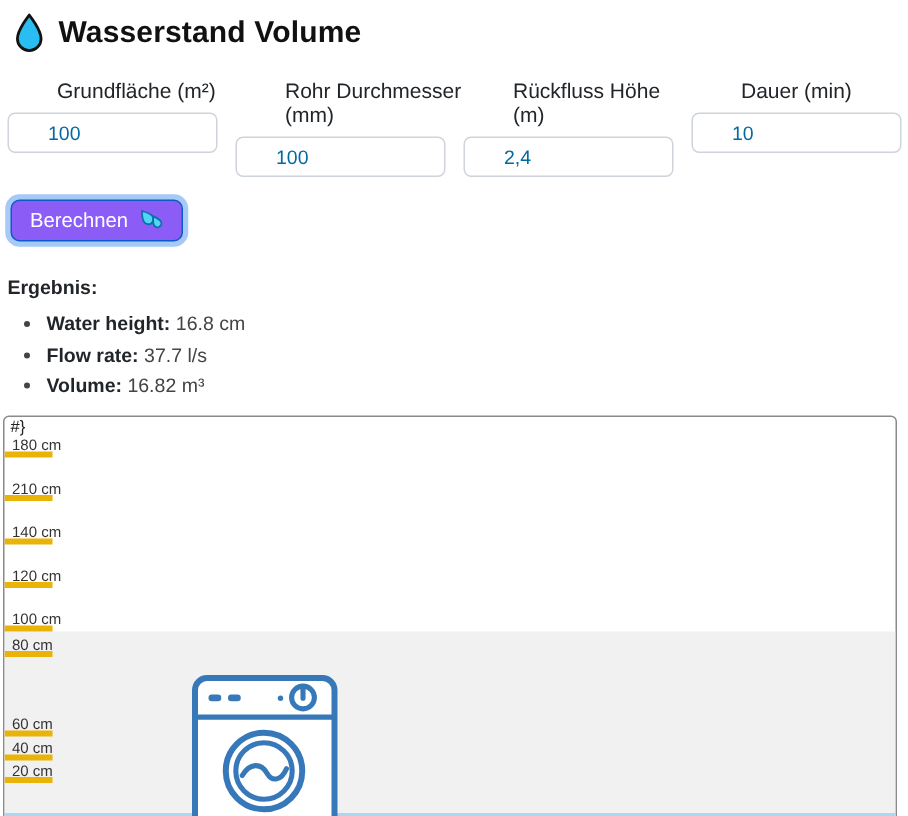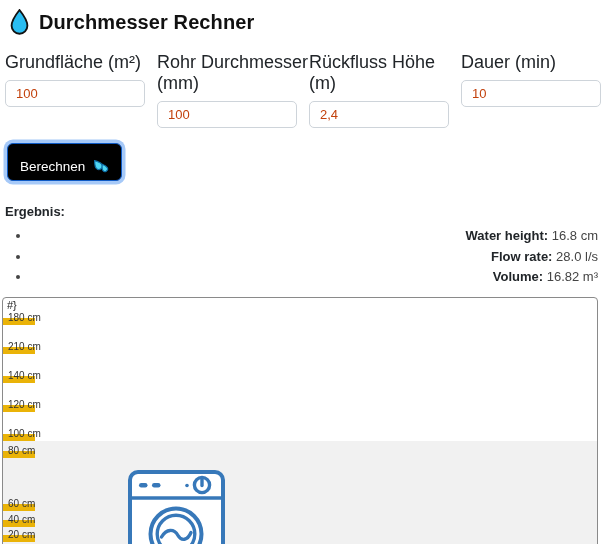--- a/index.html
+++ b/index.html
@@ -6,60 +6,60 @@
   html,body { width:605px; height:544px; background:#fff; overflow:hidden; }
   body { font-family:"Liberation Sans","DejaVu Sans",sans-serif; color:#212529; }
   .page { padding:4px 7px 0 5px; }
 
   
   .app-header { display:flex; align-items:center; gap:9px; margin:3px 0 0 4px; height:30px; }
   .app-header h1 { font-size:20px; font-weight:700; color:#111; letter-spacing:0.1px; }
 
   
   .form-row { display:grid; grid-template-columns:repeat(4,152px); margin-top:15px; }
-  .field label { display:block; font-size:18px; color:#212529; margin-bottom:7px; }
-  .field input { width:140px; height:27px; padding:4px 10px; font-size:13px;
-    border:1px solid #ced4da; border-radius:5px; color:#c2410c; outline:none;
+  .field label { display:block; font-size:14px; color:#212529; margin-bottom:7px;margin-left:33px; }
+  .field input { width:140px; height:27px; padding:4px 26px; font-size:13px;
+    border:1px solid #ced4da; border-radius:5px; color:#0369a1; outline:none;
     font-family:"Liberation Sans","DejaVu Sans",sans-serif; }
 
   
   .btn-calc { margin:15px 0 0 2px; display:inline-flex; align-items:center; gap:7px;
-    background:#000000; color:#fff; border:1px solid #0f5bc6; border-radius:6px;
-    padding:15px 12px 6px; font-size:13.5px; cursor:pointer;
+    background:#8b5cf6; color:#fff; border:1px solid #0f5bc6; border-radius:6px;
+    padding:5px 12px 6px; font-size:13.5px; cursor:pointer;
     box-shadow:0 0 0 3.5px #a6c9f8;
     font-family:"Liberation Sans","DejaVu Sans",sans-serif; }
 
   
   .results { margin-top:23px; }
   .results .heading { font-size:13px; font-weight:700; }
   .results ul { margin:9px 0 0; padding-left:26px; list-style:disc; }
-  .results li { font-size:13px; margin-bottom:5.5px; color:#444;text-align:right; }
+  .results li { font-size:13px; margin-bottom:5.5px; color:#444; }
   .results li b { color:#212529; }
 
   
   .viz { position:relative; margin:13px 0 0 -3px; width:596px; height:291px;
     border:1px solid #8a8a8a; border-radius:4px; background:#fff; overflow:hidden; }
   .gray-zone { position:absolute; left:0; right:0; top:143px; bottom:0; background:#f1f1f1; }
   .water { position:absolute; left:0; right:0; bottom:0; height:25px; background:#a7d8f4; }
   .machine { position:absolute; left:125px; top:172px; }
-  .tick { position:absolute; left:0; width:32px; height:13px; border-bottom:7px solid #eab308; }
+  .tick { position:absolute; left:0; width:32px; height:13px; border-bottom:4px solid #eab308; }
   .tick span { display:block; font-size:10px; line-height:12px; padding-left:5px;
     color:#333; white-space:nowrap; }
   .stray { position:absolute; top:1px; left:4px; font-size:11px; color:#222; }
 </style>
 </head>
 <body>
 
 <div class="page">
 
   <header class="app-header">
     <svg width="21" height="27" viewBox="0 0 20 26">
       <path d="M10 1 C10 1 2.4 10.5 2.4 16.2 a7.6 7.6 0 0 0 15.2 0 C17.6 10.5 10 1 10 1 Z" fill="#29bdf2" stroke="#121212" stroke-width="1.8"></path>
     </svg>
-    <h1>Durchmesser Rechner</h1>
+    <h1>Wasserstand Volume</h1>
   </header>
 
   <div class="form-row">
     <div class="field">
       <label>Grundfläche (m²)</label>
       <input type="text" value="100" style="">
     </div>
     <div class="field">
       <label>Rohr Durchmesser (mm)</label>
       <input type="text" value="100" style="">
@@ -88,21 +88,21 @@
 
   <div class="results">
     <p class="heading">Ergebnis:</p>
     <ul>
       <li>
         <b>Water height:</b>
         <span>16.8 cm</span>
       </li>
       <li>
         <b>Flow rate:</b>
-        <span>28.0 l/s</span>
+        <span>37.7 l/s</span>
       </li>
       <li>
         <b>Volume:</b>
         <span>16.82 m³</span>
       </li>
     </ul>
   </div>
 
   <div class="viz">
     <div class="gray-zone"></div>

